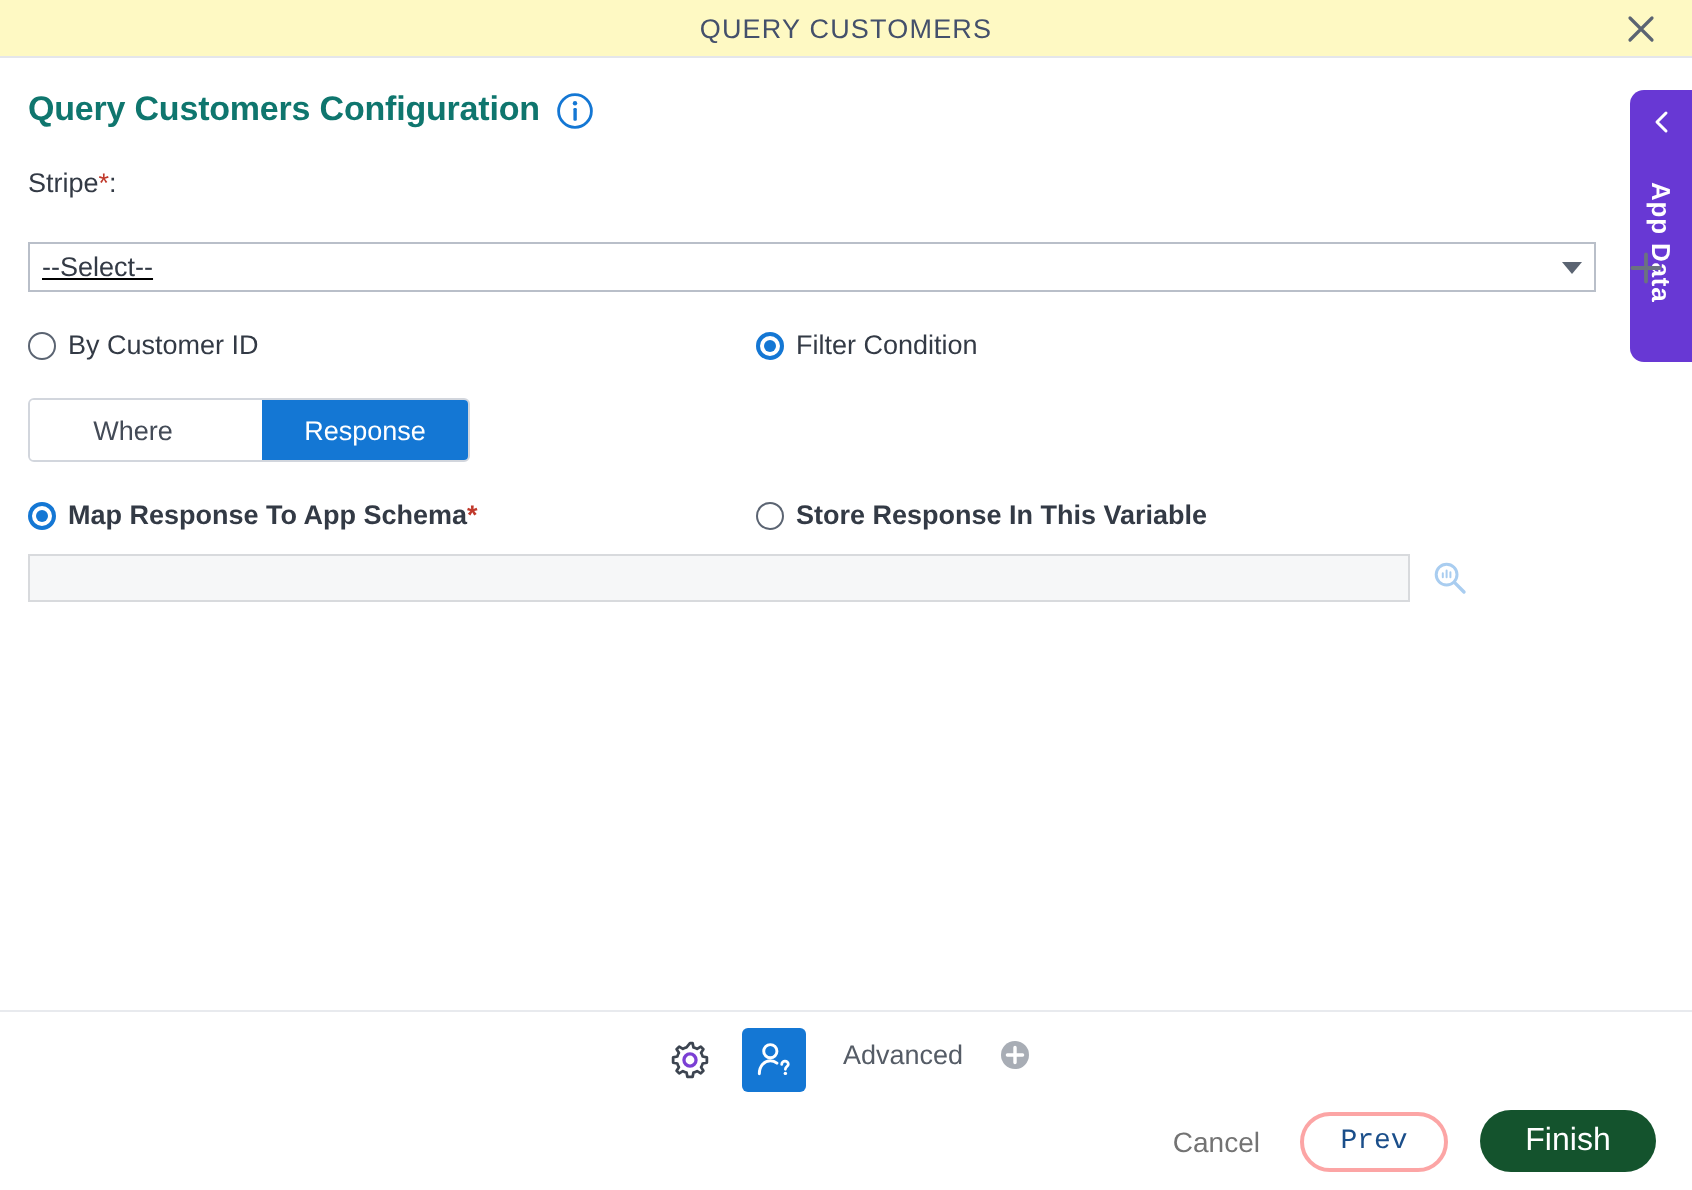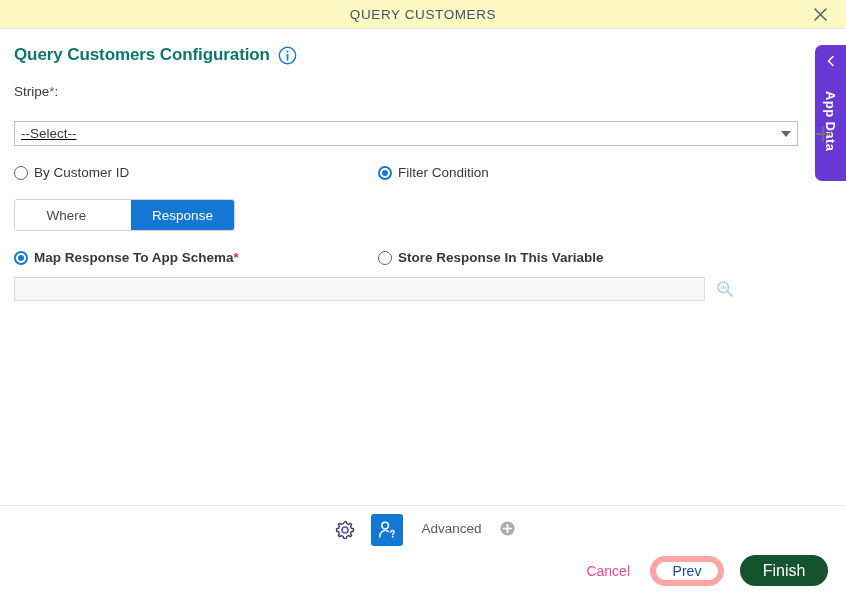--- a/index.html
+++ b/index.html
@@ -280,36 +280,36 @@
   .actions {
     position: absolute;
     right: 18px;
     top: 555px;
     display: flex;
     align-items: center;
     gap: 16px;
   }
   .btn-cancel {
     font-size: 14px;
-    color: #ec4899;
+    color: #737373;
     background: none;
     border: none;
     cursor: pointer;
     padding: 6px 4px;
     font-family: "Liberation Sans", sans-serif;
   }
   .btn-prev {
     font-size: 14px;
     color: #1a4e8a;
     background: #ffffff;
-    border: 6px solid #fca5a5;
+    border: 2px solid #fca5a5;
     border-radius: 18px;
     width: 74px; height: 30px;
     cursor: pointer;
-    font-family: Liberation Sans, sans-serif;
+    font-family: Liberation Mono, monospace;
   }
   .btn-finish {
     font-size: 16px;
     color: #ffffff;
     background: #14532d;
     border: none;
     border-radius: 18px;
     width: 88px; height: 31px;
     cursor: pointer;
     font-family: "Liberation Sans", sans-serif;

